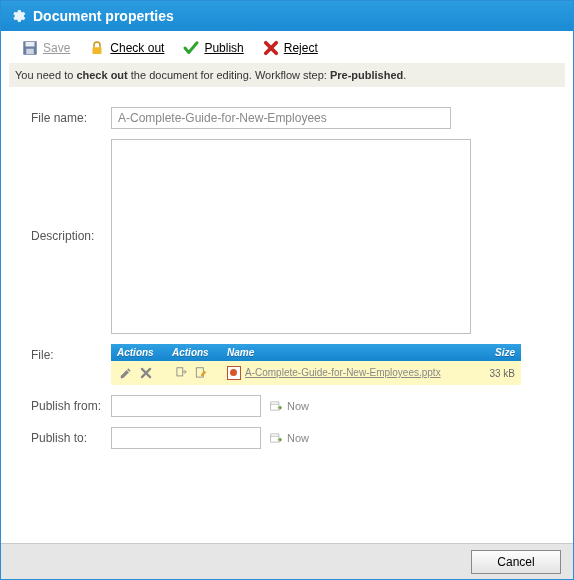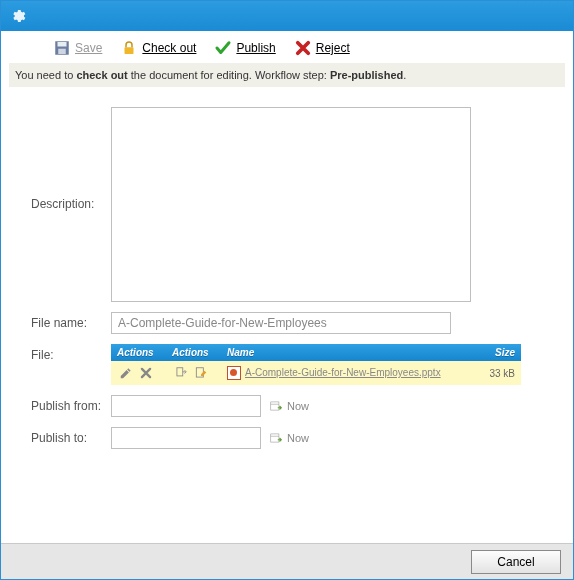--- a/index.html
+++ b/index.html
@@ -25,21 +25,20 @@
     font-size: 14px;
   }
   .titlebar .gear {
     width: 18px; height: 18px; margin-right: 6px;
     display:inline-flex; align-items:center; justify-content:center;
   }
   .toolbar {
     padding: 8px 12px 6px 20px;
     display: flex;
     gap: 18px;
-    margin-left: 32px;
   }
   .tool-item {
     display: flex;
     align-items: center;
     gap: 4px;
     color: #000;
     cursor: pointer;
   }
   .tool-item.disabled { color: #999; cursor: default; }
   .tool-item .lbl { text-decoration: underline; }
@@ -155,20 +154,21 @@
 </style>
 </head>
 <body>
 
 <div class="titlebar">
   <span class="gear">
     <svg viewBox="0 0 24 24" width="16" height="16" fill="#e8f4fb">
         <path d="M12 8a4 4 0 100 8 4 4 0 000-8zm9 4a7 7 0 00-.1-1.2l2.1-1.6-2-3.4-2.5 1a7 7 0 00-2-1.2L16 3h-4l-.5 2.6a7 7 0 00-2 1.2l-2.5-1-2 3.4 2.1 1.6A7 7 0 007 12c0 .4 0 .8.1 1.2L5 14.8l2 3.4 2.5-1a7 7 0 002 1.2L12 21h4l.5-2.6a7 7 0 002-1.2l2.5 1 2-3.4-2.1-1.6c.1-.4.1-.8.1-1.2z"></path>
       </svg>
   </span>
+  <span>Document properties</span>
 </div>
 
 <div class="toolbar">
   <div class="tool-item disabled">
     <span class="icon">
       <svg viewBox="0 0 24 24" width="18" height="18">
           <rect x="3" y="3" width="18" height="18" fill="#6c7ea0"></rect>
           <rect x="6" y="4" width="12" height="6" fill="#e8ecf3"></rect>
           <rect x="7" y="13" width="10" height="7" fill="#cfd6e3"></rect>
         </svg>
@@ -201,28 +201,28 @@
     <span class="lbl">Reject</span>
   </div>
 </div>
 
 <div class="notice">
   <span>You need to </span><b>check out</b><span> the document for editing. Workflow step: </span><b>Pre-published</b><span>.</span>
 </div>
 
 <div class="form-area">
 
+  <div class="row">
+    <div class="row-label">File name:</div>
+    <input type="text" class="field" readonly="" value="A-Complete-Guide-for-New-Employees" style="">
+  </div>
+
   <div class="row top">
     <div class="row-label" style="padding-top:90px">Description:</div>
     <textarea class="field" readonly="" style=""></textarea>
-  </div>
-
-  <div class="row">
-    <div class="row-label">File name:</div>
-    <input type="text" class="field" readonly="" value="A-Complete-Guide-for-New-Employees" style="">
   </div>
 
   <div class="row top" style="">
     <div class="row-label" style="padding-top:4px">File:</div>
     <div class="file-table">
       <div class="thead">
         <div class="col-actions">Actions</div>
         <div class="col-update">Actions</div>
         <div class="col-name">Name</div>
         <div class="col-size">Size</div>

